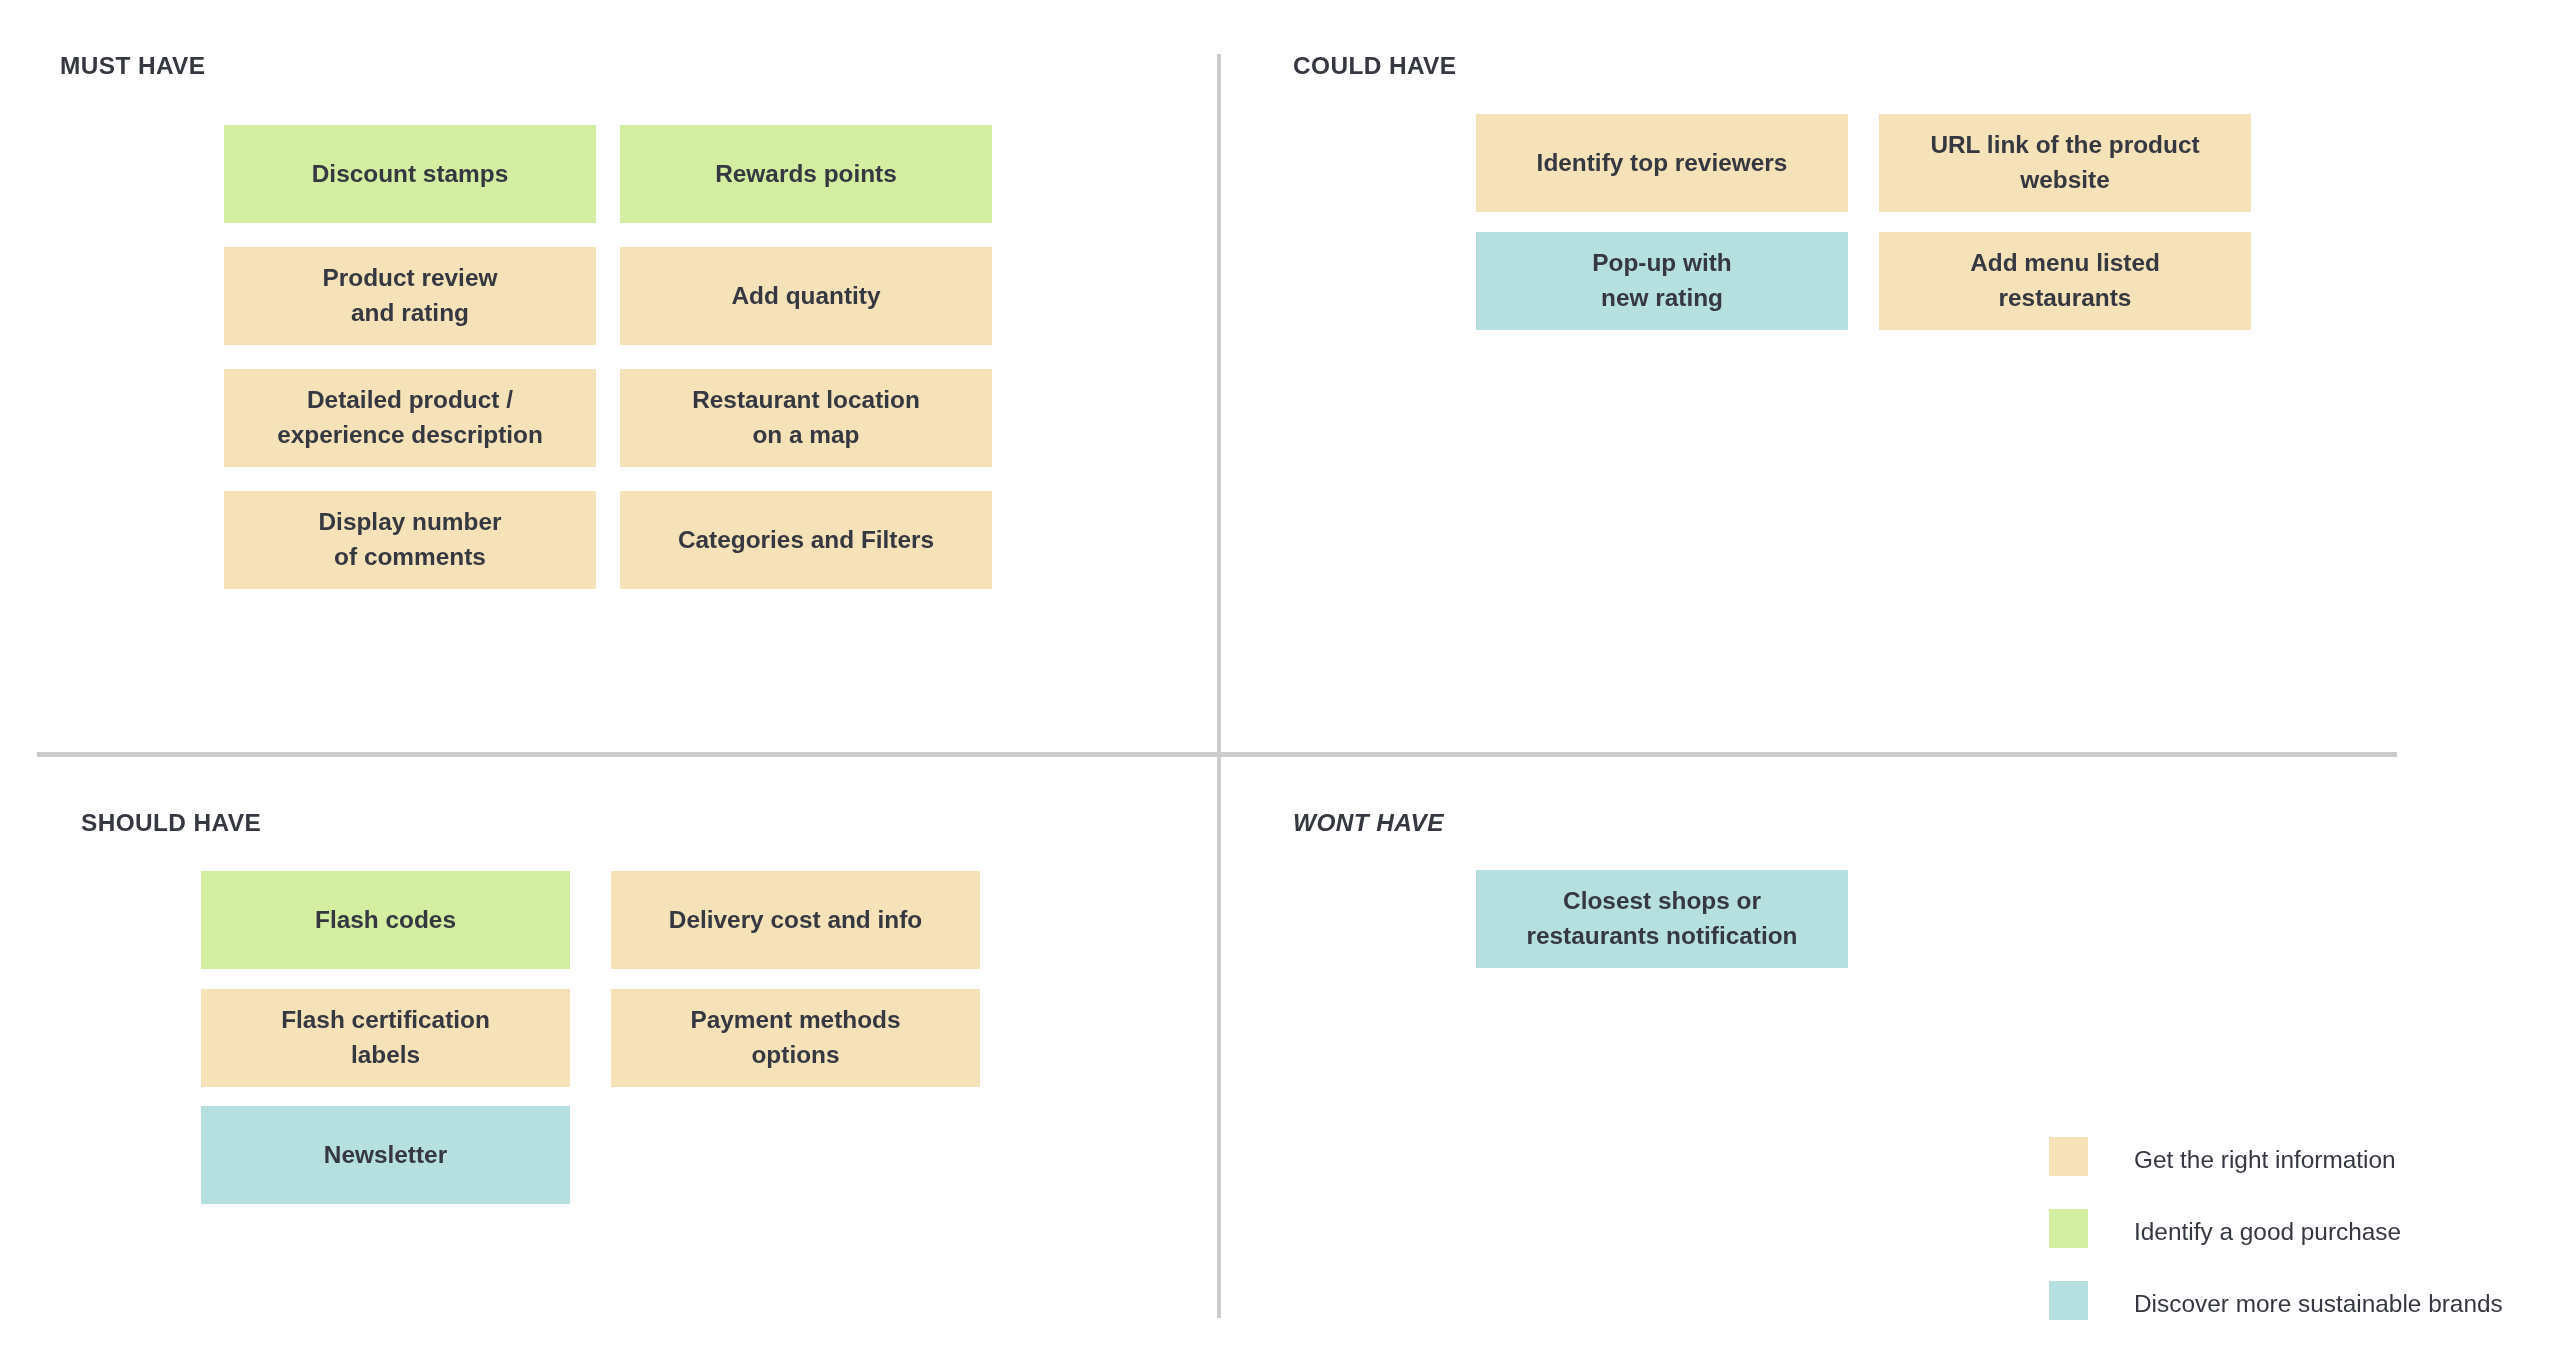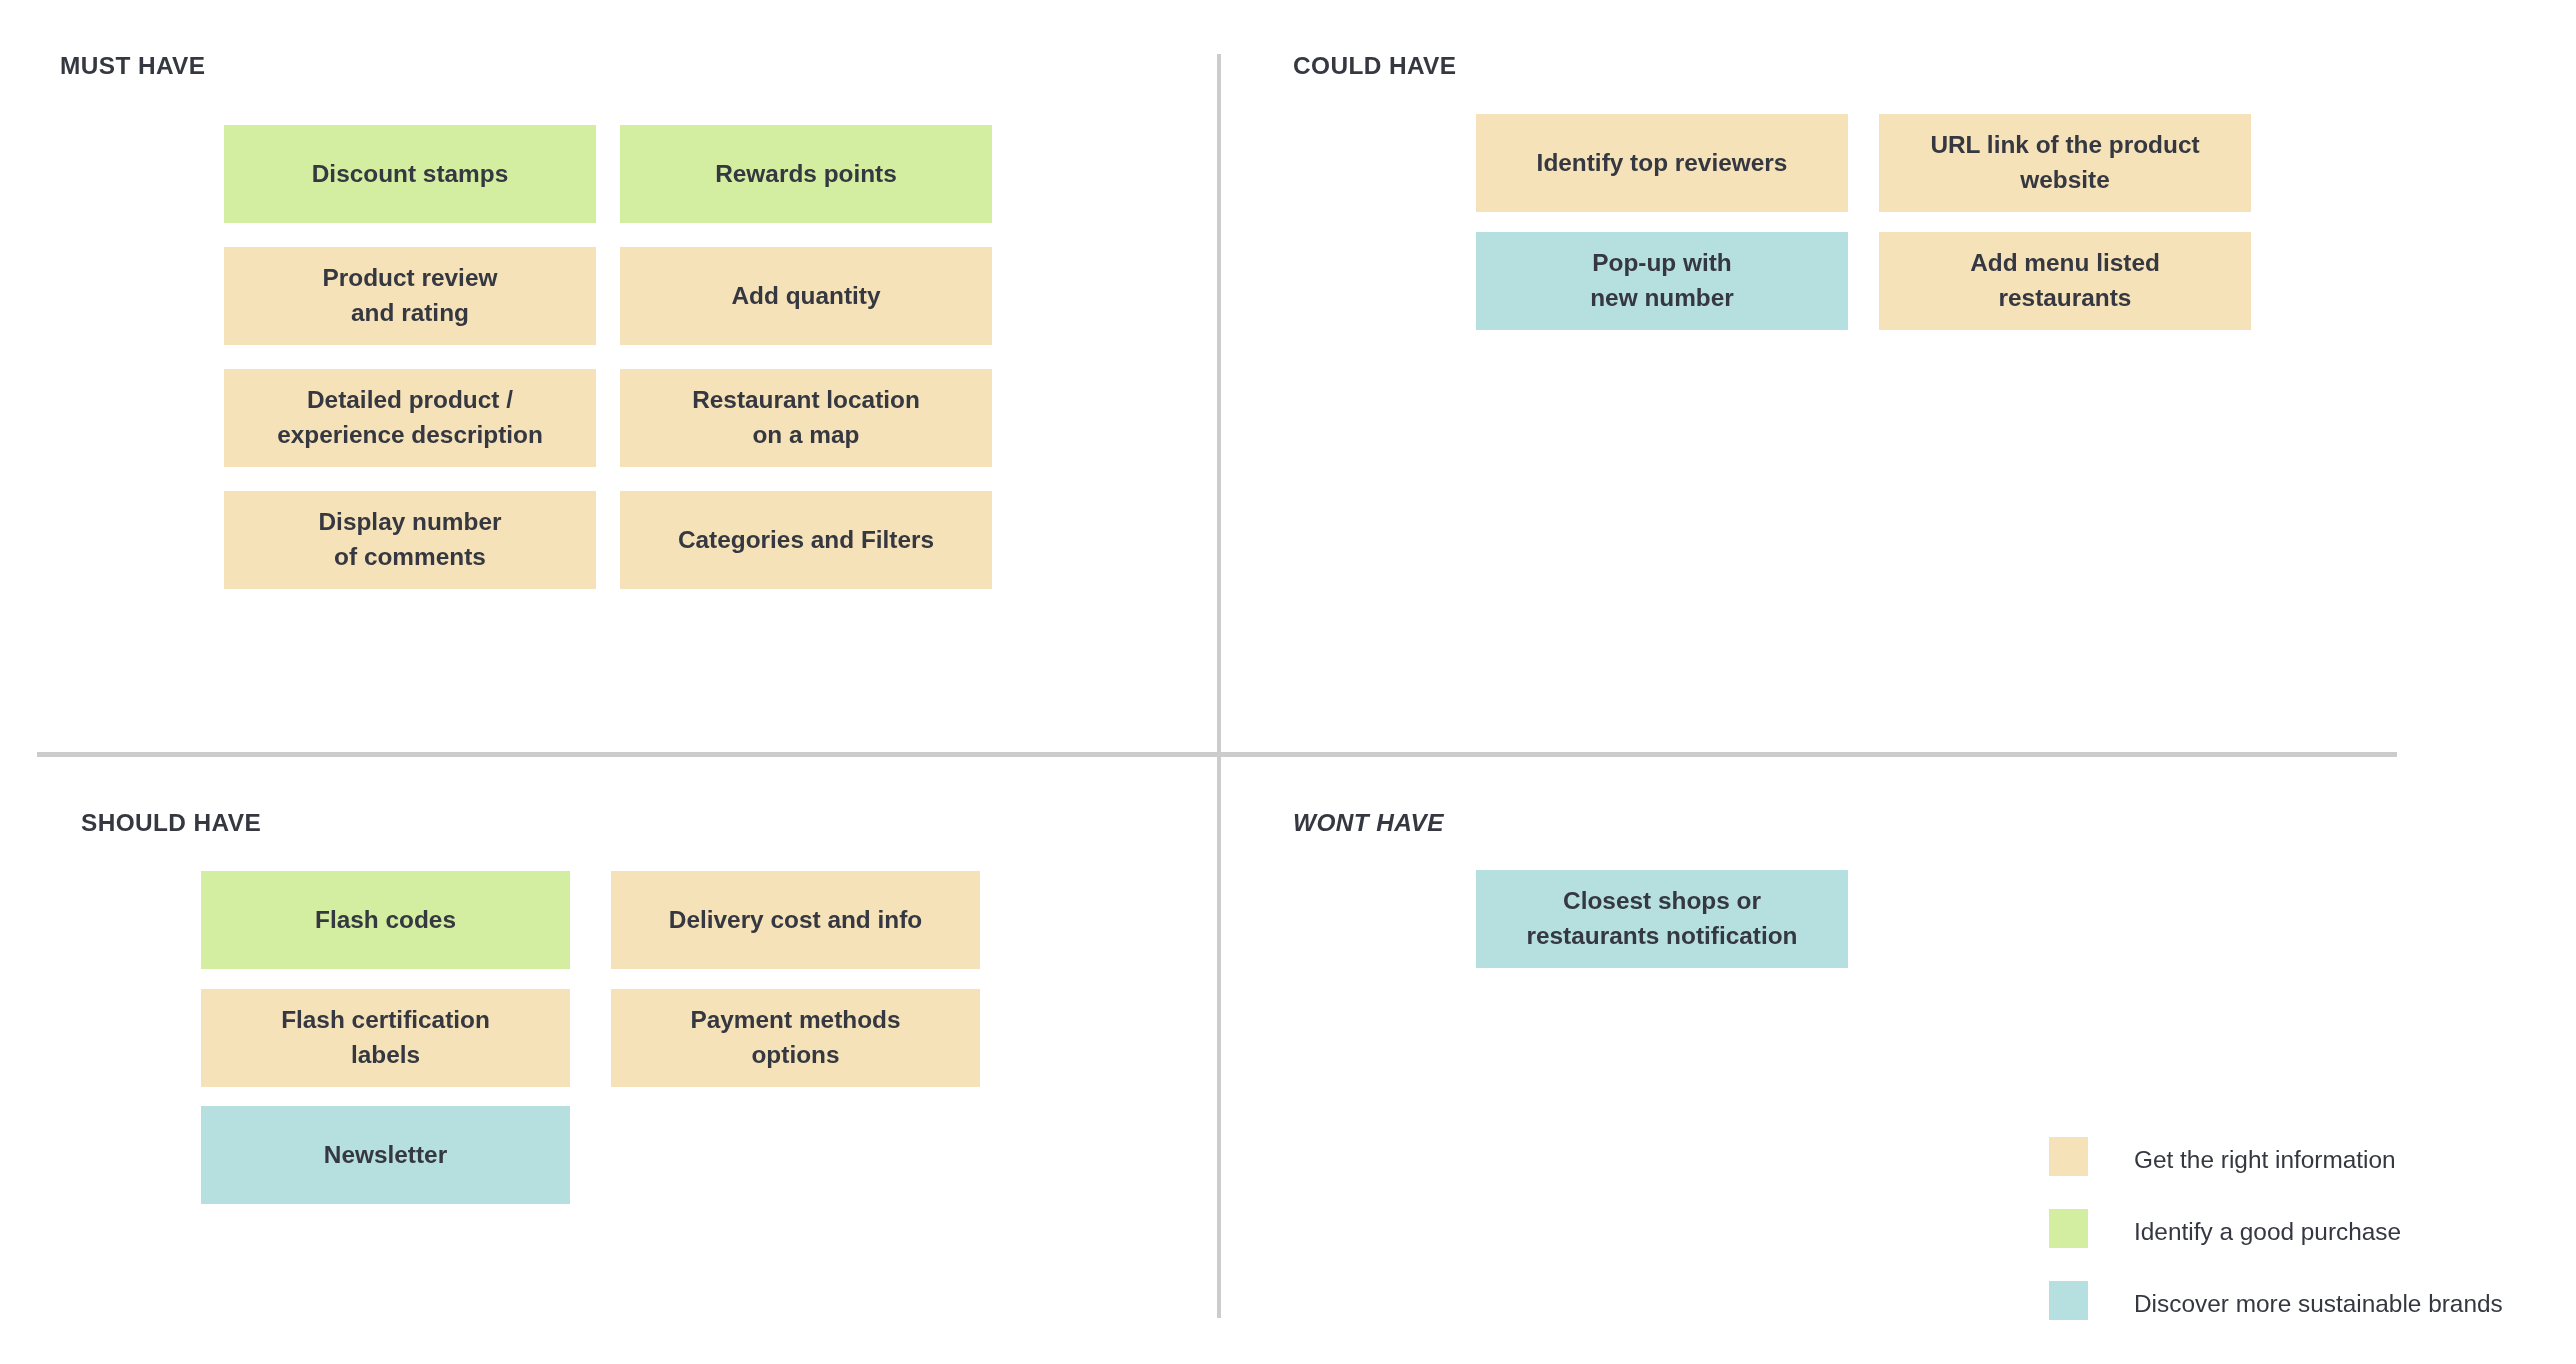--- a/index.html
+++ b/index.html
@@ -158,21 +158,21 @@
     </div>
 </div>
 
 <div class="quadrant" id="q-could">
   <div class="quad-title">COULD HAVE</div>
   <div class="card-grid">
       <div class="card cat-info">Identify top reviewers</div>
       <div class="card cat-info">URL link of the product
 website</div>
       <div class="card cat-susta">Pop-up with
-new number</div>
+new rating</div>
       <div class="card cat-info">Add menu listed
 restaurants</div>
     </div>
 </div>
 
 <div class="quadrant" id="q-should">
   <div class="quad-title">SHOULD HAVE</div>
   <div class="card-grid">
       <div class="card cat-good">Flash codes</div>
       <div class="card cat-info">Delivery cost and info</div>

